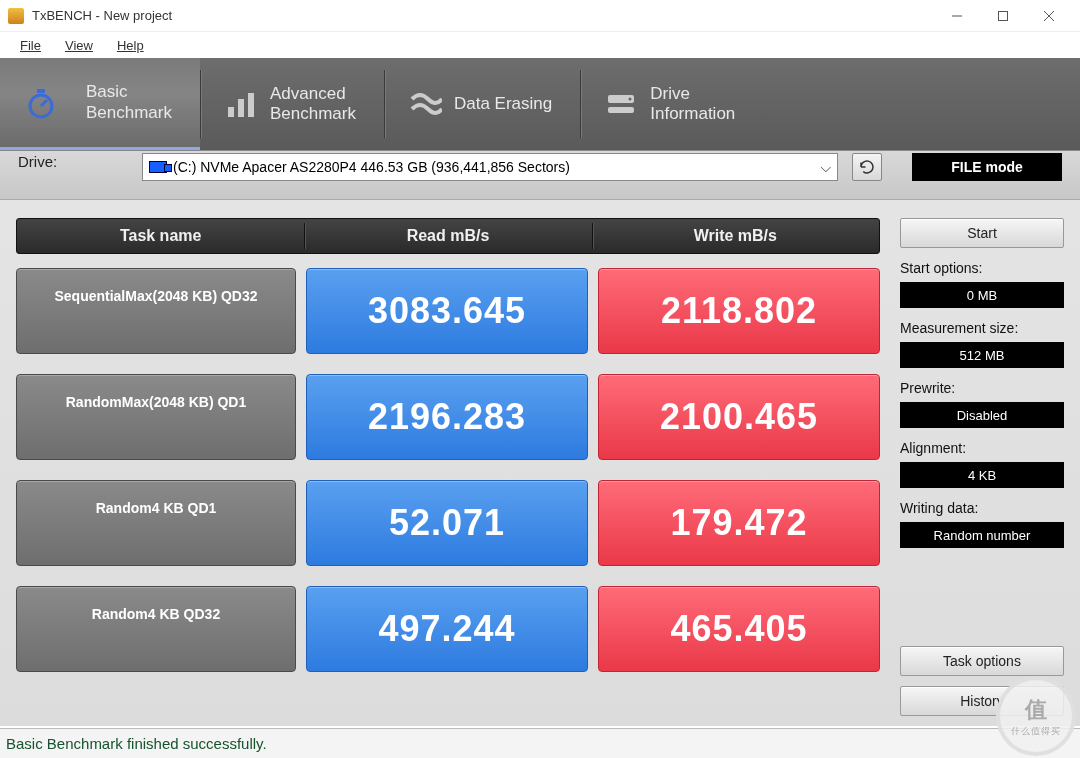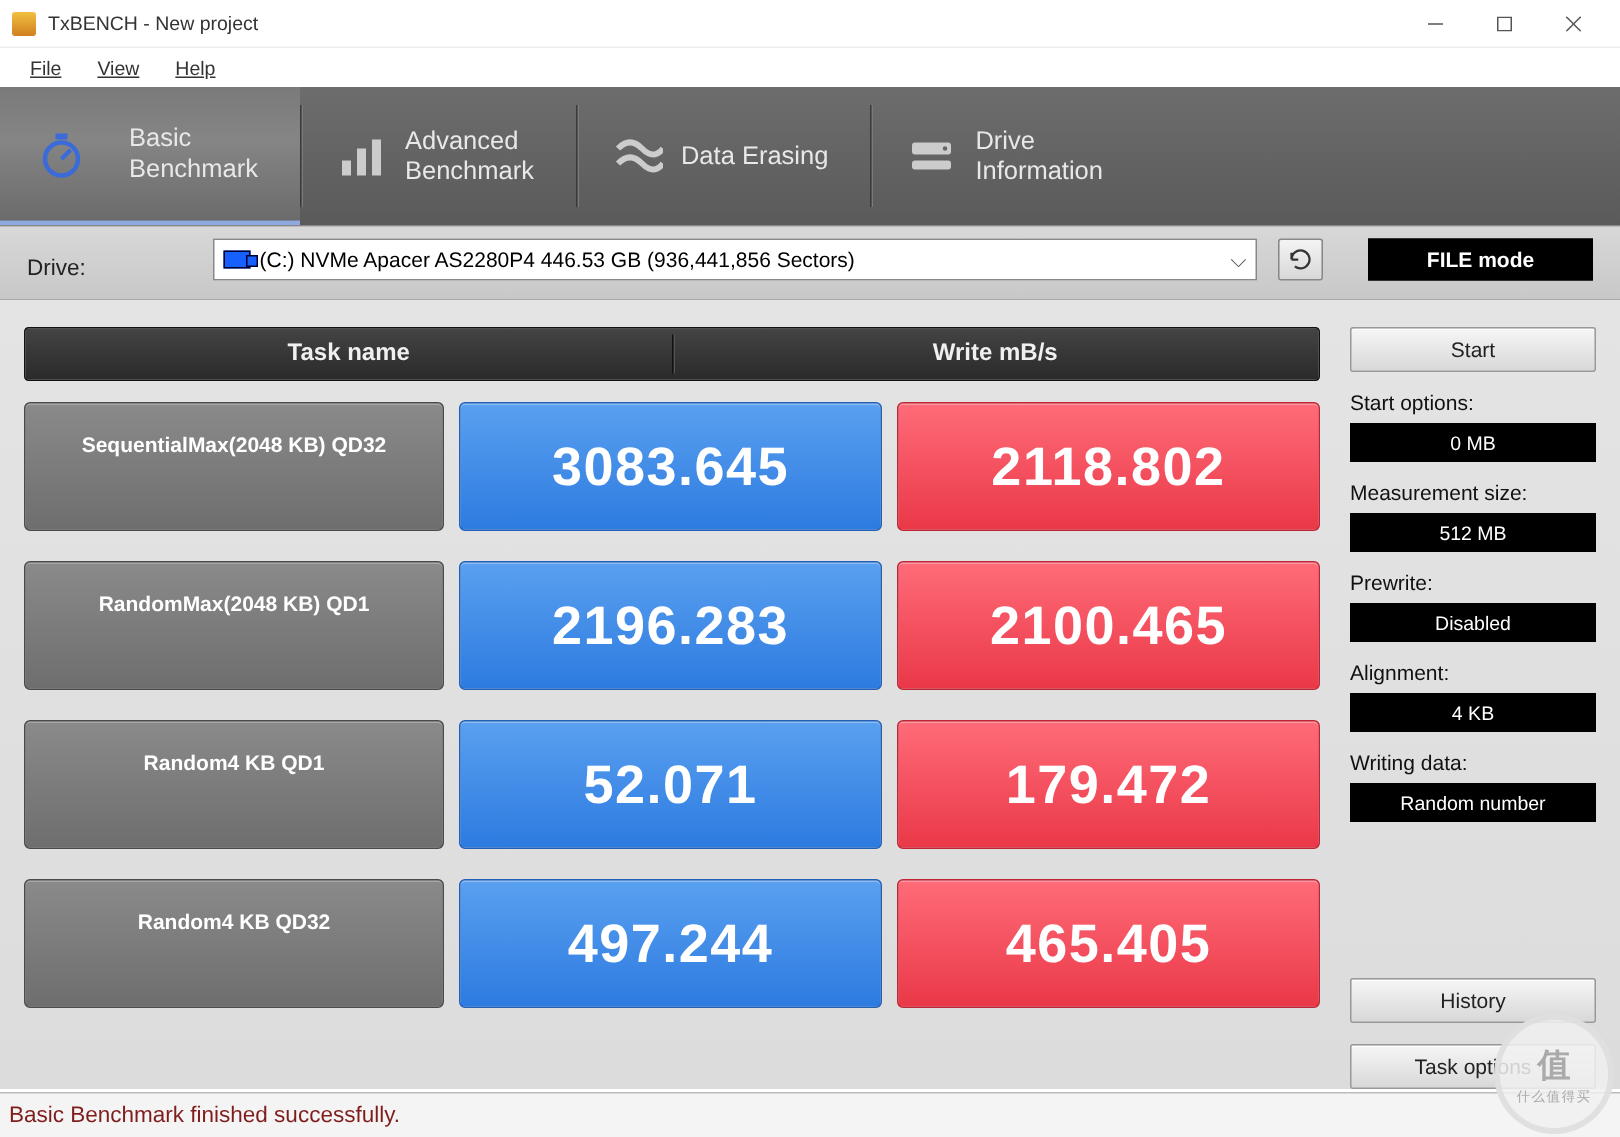--- a/index.html
+++ b/index.html
@@ -20,21 +20,21 @@
 
 .tabstrip { height: 92px; background: linear-gradient(#6d6d6d,#5a5a5a); display: flex; align-items: stretch; padding: 0; }
 .tab { display: flex; align-items: center; gap: 12px; padding: 0 28px 0 24px; color: #e8e8e8; font-size: 17px; line-height: 1.2; position: relative; }
 .tab + .tab::before { content:""; position: absolute; left:0; top:12px; bottom:12px; width:1px; background:#3a3a3a; box-shadow:1px 0 0 #7a7a7a; }
 .tab.active { background: linear-gradient(#7a7a7a 0%, #858585 40%, #6b6b6b 100%); border-bottom: 3px solid #8fa8e0; gap: 28px; }
 .tab .tab-icon { width: 34px; height: 34px; display:flex; align-items:center; justify-content:center; }
 .tab .tab-icon svg { width: 34px; height: 34px; }
 .tab .tab-text { font-weight: 400; }
 
 
-.drive-row { height: 50px; background: linear-gradient(#d8d8d8,#c8c8c8); display: flex; align-items: flex-end; padding: 12px 18px; gap: 14px; border-top: 1px solid #888; border-bottom: 1px solid #aaa; }
+.drive-row { height: 50px; background: linear-gradient(#d8d8d8,#c8c8c8); display: flex; align-items: flex-start; padding: 2px 18px; gap: 14px; border-top: 1px solid #888; border-bottom: 1px solid #aaa; }
 .drive-row .drive-label { font-size: 15px; color: #222; width: 110px; }
 .drive-select { flex: 0 0 696px; height: 28px; background: #fff; border: 1px solid #888; display: flex; align-items: center; padding: 0 6px; font-size: 14px; }
 .drive-select .drv-icon { width: 18px; height: 12px; margin-right: 6px; background:#1560ff; border:1px solid #003; position:relative; }
 .drive-select .drv-icon::after{content:"";position:absolute;right:-6px;top:2px;width:6px;height:6px;background:#1560ff;border:1px solid #003;}
 .drive-select .chev { margin-left: auto; color:#555; }
 .refresh-btn { width: 30px; height: 28px; border:1px solid #888; background: linear-gradient(#f4f4f4,#d8d8d8); display:flex; align-items:center; justify-content:center; border-radius:2px; }
 .refresh-btn svg{width:18px;height:18px;stroke:#333;fill:none;stroke-width:2;}
 .file-mode-btn { margin-left: auto; width: 150px; height: 28px; background:#000; color:#fff; border:1px solid #000; font-size:14px; font-weight:600; display:flex; align-items:center; justify-content:center; }
 
 
@@ -54,21 +54,21 @@
 .write-cell { background: linear-gradient(#ff6b78,#ea3848); color:#fff; border-color:#c02535; }
 
 
 .sidebar { flex: 0 0 164px; display:flex; flex-direction:column; gap: 4px; font-size: 14px; justify-content: space-between; }
 .side-btn { height: 30px; background: linear-gradient(#f6f6f6,#d8d8d8); border:1px solid #999; border-radius:2px; display:flex; align-items:center; justify-content:center; color:#222; box-shadow: inset 0 1px 0 #fff; }
 .side-label { font-size: 14px; color:#111; margin-top: 8px; margin-bottom: 2px; }
 .side-value { height: 26px; background:#000; color:#fff; display:flex; align-items:center; justify-content:center; font-size:13px; }
 .sidebar .spacer { flex:1; }
 
 
-.statusbar { height: 30px; background:#f4f4f4; border-top:1px solid #bbb; display:flex; align-items:center; padding:0 6px; font-size:15px; color:#7f1d1d; position:absolute; bottom:0; left:0; right:0; }
+.statusbar { height: 30px; background:#f4f4f4; border-top:1px solid #bbb; display:flex; align-items:center; padding:0 6px; font-size:15px; color:#14532d; position:absolute; bottom:0; left:0; right:0; }
 
 
 .watermark { position:absolute; right:4px; bottom:2px; width:80px; height:80px; border-radius:50%; background:rgba(240,240,240,.85); display:flex; align-items:center; justify-content:center; font-size:11px; color:#888; border:4px solid rgba(220,220,220,.8); flex-direction:column; }
 .watermark .wm1{font-size:22px;font-weight:700;color:#aaa;}
 .watermark .wm2{font-size:9px;color:#aaa;letter-spacing:1px;}
 </style>
 </head>
 <body>
 
 <div class="titlebar">
@@ -160,20 +160,21 @@
         <path d="M4 12a8 8 0 1 1 3 6.2M4 12V6M4 12h6"></path>
       </svg>
   </div>
   <div class="file-mode-btn">FILE mode</div>
 </div>
 
 <div class="main">
   <div class="results">
     <div class="tbl-header">
       <div class="hcell">Task name</div>
+      <div class="hcell">Read mB/s</div>
       <div class="hcell">Write mB/s</div>
     </div>
 
     <div class="result-row">
       <div class="task-cell">
         <span>Sequential</span>
         <span>Max(2048 KB) QD32</span>
       </div>
       <div class="read-cell">3083.645</div>
       <div class="write-cell">2118.802</div>
@@ -219,22 +220,22 @@
     <div class="side-label">Prewrite:</div>
     <div class="side-value">Disabled</div>
 
     <div class="side-label">Alignment:</div>
     <div class="side-value">4 KB</div>
 
     <div class="side-label">Writing data:</div>
     <div class="side-value">Random number</div>
 
     <div class="spacer"></div>
+    <div class="side-btn">Task options</div>
     <div class="side-btn" style="margin-top:6px;margin-bottom:10px;">History</div>
-    <div class="side-btn">Task options</div>
   </div>
 </div>
 
 <div class="statusbar">
   <span>Basic Benchmark finished successfully.</span>
 </div>
 
 <div class="watermark">
   <div class="wm1">值</div>
   <div class="wm2">什么值得买</div>

